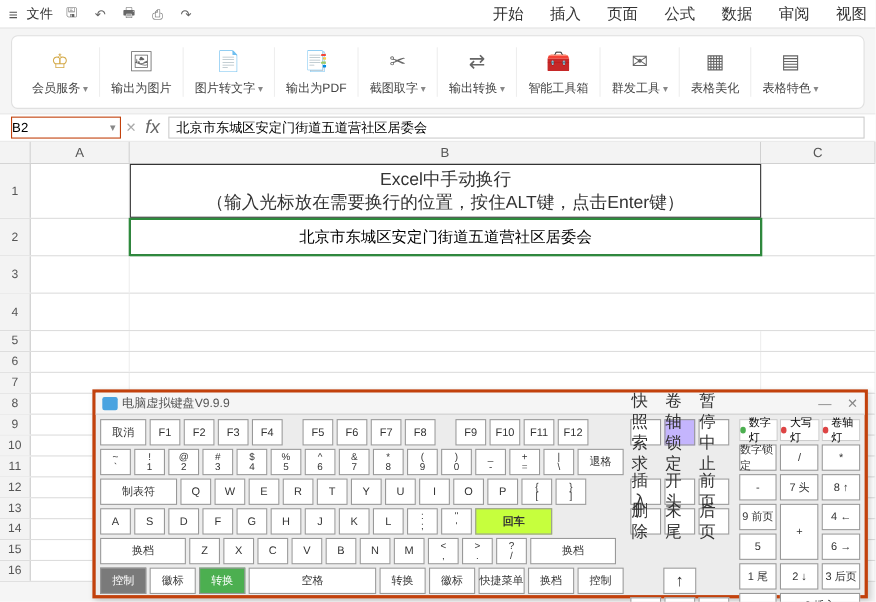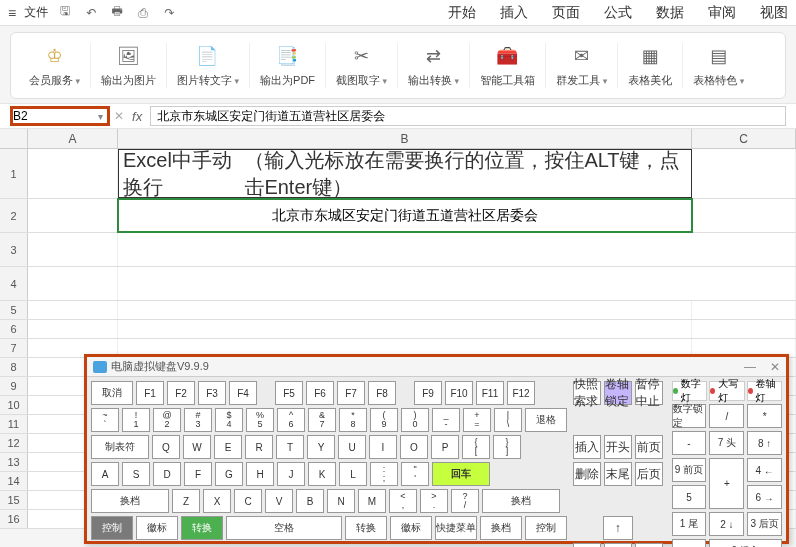--- a/index.html
+++ b/index.html
@@ -11,58 +11,58 @@
 .tabs{display:flex;gap:24px;margin-left:auto;font-size:14px;color:#333}
 .tabs span{cursor:pointer}
 .ribbon{background:#fff;margin:6px 10px 4px;border:1px solid #e0e0e0;border-radius:6px;padding:10px 8px;display:flex;align-items:flex-start;gap:0}
 .rib-grp{display:flex;flex-direction:column;align-items:center;gap:4px;padding:0 10px;border-right:1px solid #eee;cursor:pointer}
 .rib-grp:last-child{border-right:none}
 .rib-grp .ic{width:26px;height:26px;display:flex;align-items:center;justify-content:center;color:#666;font-size:18px}
 .rib-grp .lbl{font-size:11px;color:#444;white-space:nowrap}
 .rib-grp.vip .ic{color:#d4a947}
 .rib-grp .drop::after{content:" ▾";font-size:9px;color:#888}
 .namebox-row{display:flex;align-items:center;gap:4px;padding:0 10px;height:26px;background:#fff;border-top:1px solid #e5e5e5;border-bottom:1px solid #e5e5e5}
-.namebox{width:100px;height:20px;border:3px solid #c2410c;font-size:12px;text-align:right;background:#fff;display:flex;align-items:center;justify-content:center}
+.namebox{width:100px;height:20px;border:1px solid #c2410c;font-size:12px;text-align:right;background:#fff;display:flex;align-items:center;justify-content:center}
 .namebox .dd{margin-left:auto;color:#888;font-size:10px;padding-right:4px}
-.fx-ic{font-size:13px;color:#666;font-style:italic;padding:0 4px}
+.fx-ic{font-size:17px;color:#666;font-style:italic;padding:0 4px}
 .formula-input{flex:1;height:20px;border:1px solid #ccc;font-size:12px;padding:0 6px;background:#fff}
 .sheet{position:relative;background:#fff}
 .col-hdrs{display:flex;height:20px;border-bottom:1px solid #ccc}
 .corner{width:28px;border-right:1px solid #ccc;background:#f3f3f3}
 .col-hdr{text-align:center;font-size:12px;color:#555;background:#f3f3f3;border-right:1px solid #ccc;line-height:20px}
 .col-a{width:90px}.col-b{width:574px}.col-c{flex:1}
 .rows{}
 .row{display:flex;border-bottom:1px solid #ddd}
 .row-hdr{width:28px;background:#f3f3f3;border-right:1px solid #ccc;text-align:center;font-size:11px;color:#555;display:flex;align-items:center;justify-content:center}
 .cell{border-right:1px solid #eee;font-size:14px;display:flex;align-items:center;justify-content:center;padding:2px 4px}
 .row1{height:50px}.row2,.row3,.row4{height:34px}.rowx{height:19px}
-.merged-title{flex-direction:row;font-family:"SimSun",serif;font-size:20px;color:#333}
+.merged-title{flex-direction:column;font-family:"SimSun",serif;font-size:16px;color:#333}
 .box-b{border:1px solid #333}
 .box-b.sel{outline:2px solid #2e8b3d;outline-offset:-1px}
 .kb-window{position:absolute;left:84px;top:354px;width:705px;height:190px;background:#ececec;border:3px solid #c2410c;box-shadow:2px 2px 6px rgba(0,0,0,.2)}
 .kb-title{height:20px;background:#f5f5f5;display:flex;align-items:center;font-size:11px;color:#555;padding:0 6px;border-bottom:1px solid #ccc}
 .kb-title .app-ic{width:14px;height:12px;background:#4aa3e0;margin-right:4px;border-radius:2px}
 .kb-title .winbtns{margin-left:auto;display:flex;gap:14px;color:#888;font-size:12px}
 .kb-body{padding:4px;display:flex;gap:6px}
 .kb-main{flex:1}
 .kb-row{display:flex;gap:3px;margin-bottom:3px}
 .key{background:#fff;border:1px solid #999;height:24px;display:flex;align-items:center;justify-content:center;font-size:10px;color:#333;cursor:pointer;position:relative}
 .key.sm{width:28px}
 .key.w2{width:42px}
-.key.w3{width:58px}
+.key.w3{width:70px}
 .key.w4{width:78px}
 .key.space{flex:1}
 .key.dual{flex-direction:column;font-size:9px;line-height:1}
 .key.dual span{display:block}
 .key.enter{background:#c6ff3d;font-weight:bold}
 .key.dark{background:#7a7a7a;color:#fff}
 .key.green{background:#4caf50;color:#fff}
 .kb-side{width:95px;display:flex;flex-direction:column;gap:3px}
 .kb-side-row{display:flex;gap:3px}
-.kb-side .key{flex:1;font-size:12px}
+.kb-side .key{flex:1;font-size:15px}
 .kb-numpad{width:120px;display:flex;flex-direction:column;gap:3px;padding-left:3px}
 .indic-row{display:flex;gap:2px;height:20px;font-size:10px}
 .indic{flex:1;background:#fff;border:1px solid #ccc;display:flex;align-items:center;justify-content:center;gap:3px}
 .indic .dot{width:6px;height:6px;border-radius:50%}
 .dot.on{background:#4caf50}.dot.off{background:#d44}
 .np-grid{display:grid;grid-template-columns:repeat(3,1fr);gap:3px}
 .np-grid .key{height:24px;font-size:10px}
 .np-grid .key.tall{grid-row:span 2;height:51px}
 .np-grid .key.wide{grid-column:span 2}
 </style>

